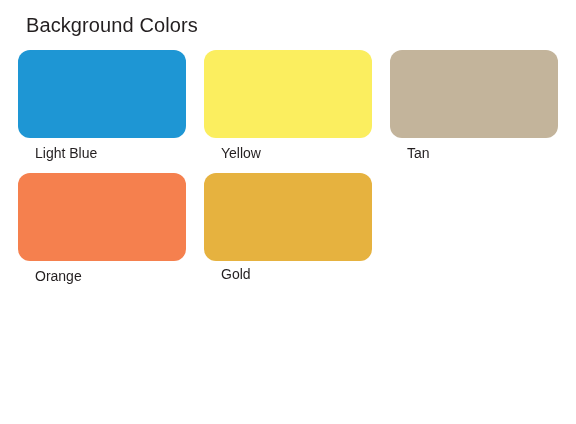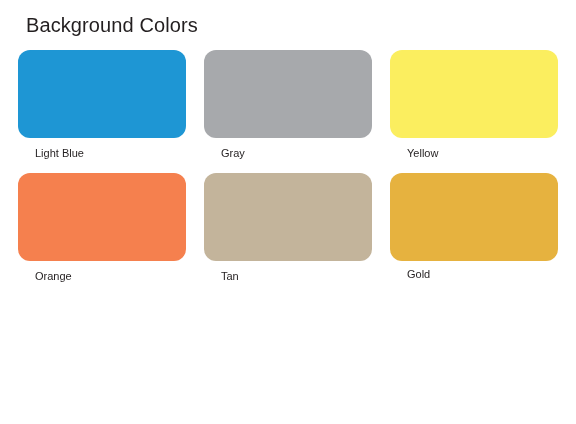--- a/index.html
+++ b/index.html
@@ -48,61 +48,57 @@
   }
   .swatch-chip {
     width: 168px;
     height: 88px;
     border-radius: 12px;
     box-sizing: border-box;
   }
   .swatch-label {
     margin-top: 8px;
     margin-left: 17px;
-    font-size: 11px;
+    font-size: 14px;
     color: #231f20;
     line-height: 14px;
     white-space: nowrap;
   }
 </style>
 </head>
 <body style="background-color: rgb(255, 255, 255);">
 
 <div class="page">
 
   <div class="page-title" style="color: rgb(35, 31, 32);">Background Colors</div>
 
   <div class="swatch-grid">
 
     <div class="swatch-cell">
       <div class="swatch-chip" style="background-color: rgb(30, 150, 212);"></div>
       <div class="swatch-label" style="color: rgb(35, 31, 32);">Light Blue</div>
     </div>
 
-    <div class="swatch-cell">
-      <div class="swatch-chip" style="background-color: rgb(167, 169, 172);"></div>
-      <div class="swatch-label" style="color: rgb(35, 31, 32);">Gray</div>
-    </div>
 
     <div class="swatch-cell">
       <div class="swatch-chip" style="background-color: rgb(251, 238, 95);"></div>
       <div class="swatch-label" style="color: rgb(35, 31, 32); text-align: right;">Yellow</div>
     </div>
 
 
 
 
     <div class="swatch-cell">
-      <div class="swatch-chip" style="background-color: rgb(245, 128, 78);"></div>
-      <div class="swatch-label" style="color: rgb(35, 31, 32);">Orange</div>
+      <div class="swatch-chip" style="background-color: rgb(195, 180, 155);"></div>
+      <div class="swatch-label" style="color: rgb(35, 31, 32);">Tan</div>
     </div>
 
     <div class="swatch-cell">
-      <div class="swatch-chip" style="background-color: rgb(195, 180, 155);"></div>
-      <div class="swatch-label" style="color: rgb(35, 31, 32);">Tan</div>
+      <div class="swatch-chip" style="background-color: rgb(245, 128, 78);"></div>
+      <div class="swatch-label" style="color: rgb(35, 31, 32);">Orange</div>
     </div>
 
     <div class="swatch-cell">
       <div class="swatch-chip" style="background-color: rgb(230, 178, 63);"></div>
       <div class="swatch-label" style="color: rgb(35, 31, 32); margin-top: 6px;">Gold</div>
     </div>
 
   </div>
 </div>
 

